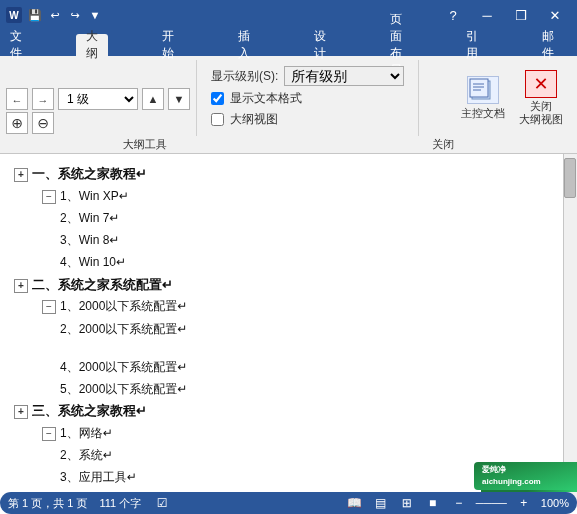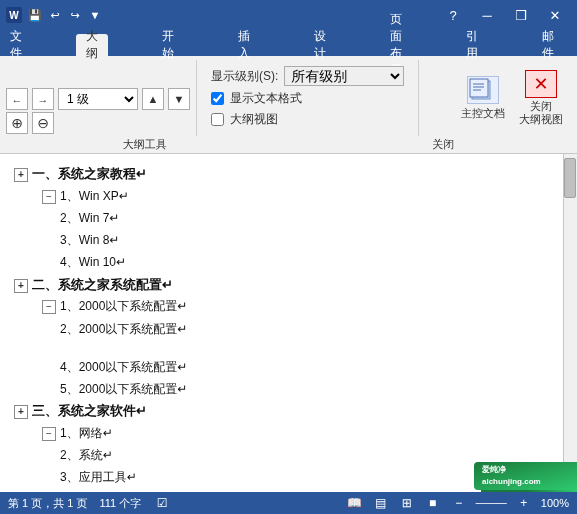--- a/index.html
+++ b/index.html
@@ -249,20 +249,21 @@
     #status-bar {
       position: absolute;
       bottom: 0; left: 0; right: 0;
       height: 22px;
       background: #2b579a;
       display: flex;
       align-items: center;
       padding: 0 8px;
       color: white;
       font-size: 11px;
+      border-radius: 11px;
     }
     #status-bar-left {
       display: flex; align-items: center; gap: 12px;
     }
     #status-bar-right {
       margin-left: auto;
       display: flex; align-items: center; gap: 8px;
     }
     .status-icon {
       width: 18px; height: 18px;
@@ -467,21 +468,21 @@
     <div class="outline-item level2">
       <span class="placeholder"></span>
       <span class="item-text">4、2000以下系统配置↵</span>
     </div>
     <div class="outline-item level2">
       <span class="placeholder"></span>
       <span class="item-text">5、2000以下系统配置↵</span>
     </div>
     <div class="outline-item level1">
       <span class="expand-btn">+</span>
-      <span class="item-text">三、系统之家软件↵</span>
+      <span class="item-text">三、系统之家教程↵</span>
     </div>
     <div class="outline-item level2">
       <span class="collapse-btn">−</span>
       <span class="item-text">1、网络↵</span>
     </div>
     <div class="outline-item level2">
       <span class="placeholder"></span>
       <span class="item-text">2、系统↵</span>
     </div>
     <div class="outline-item level2">

